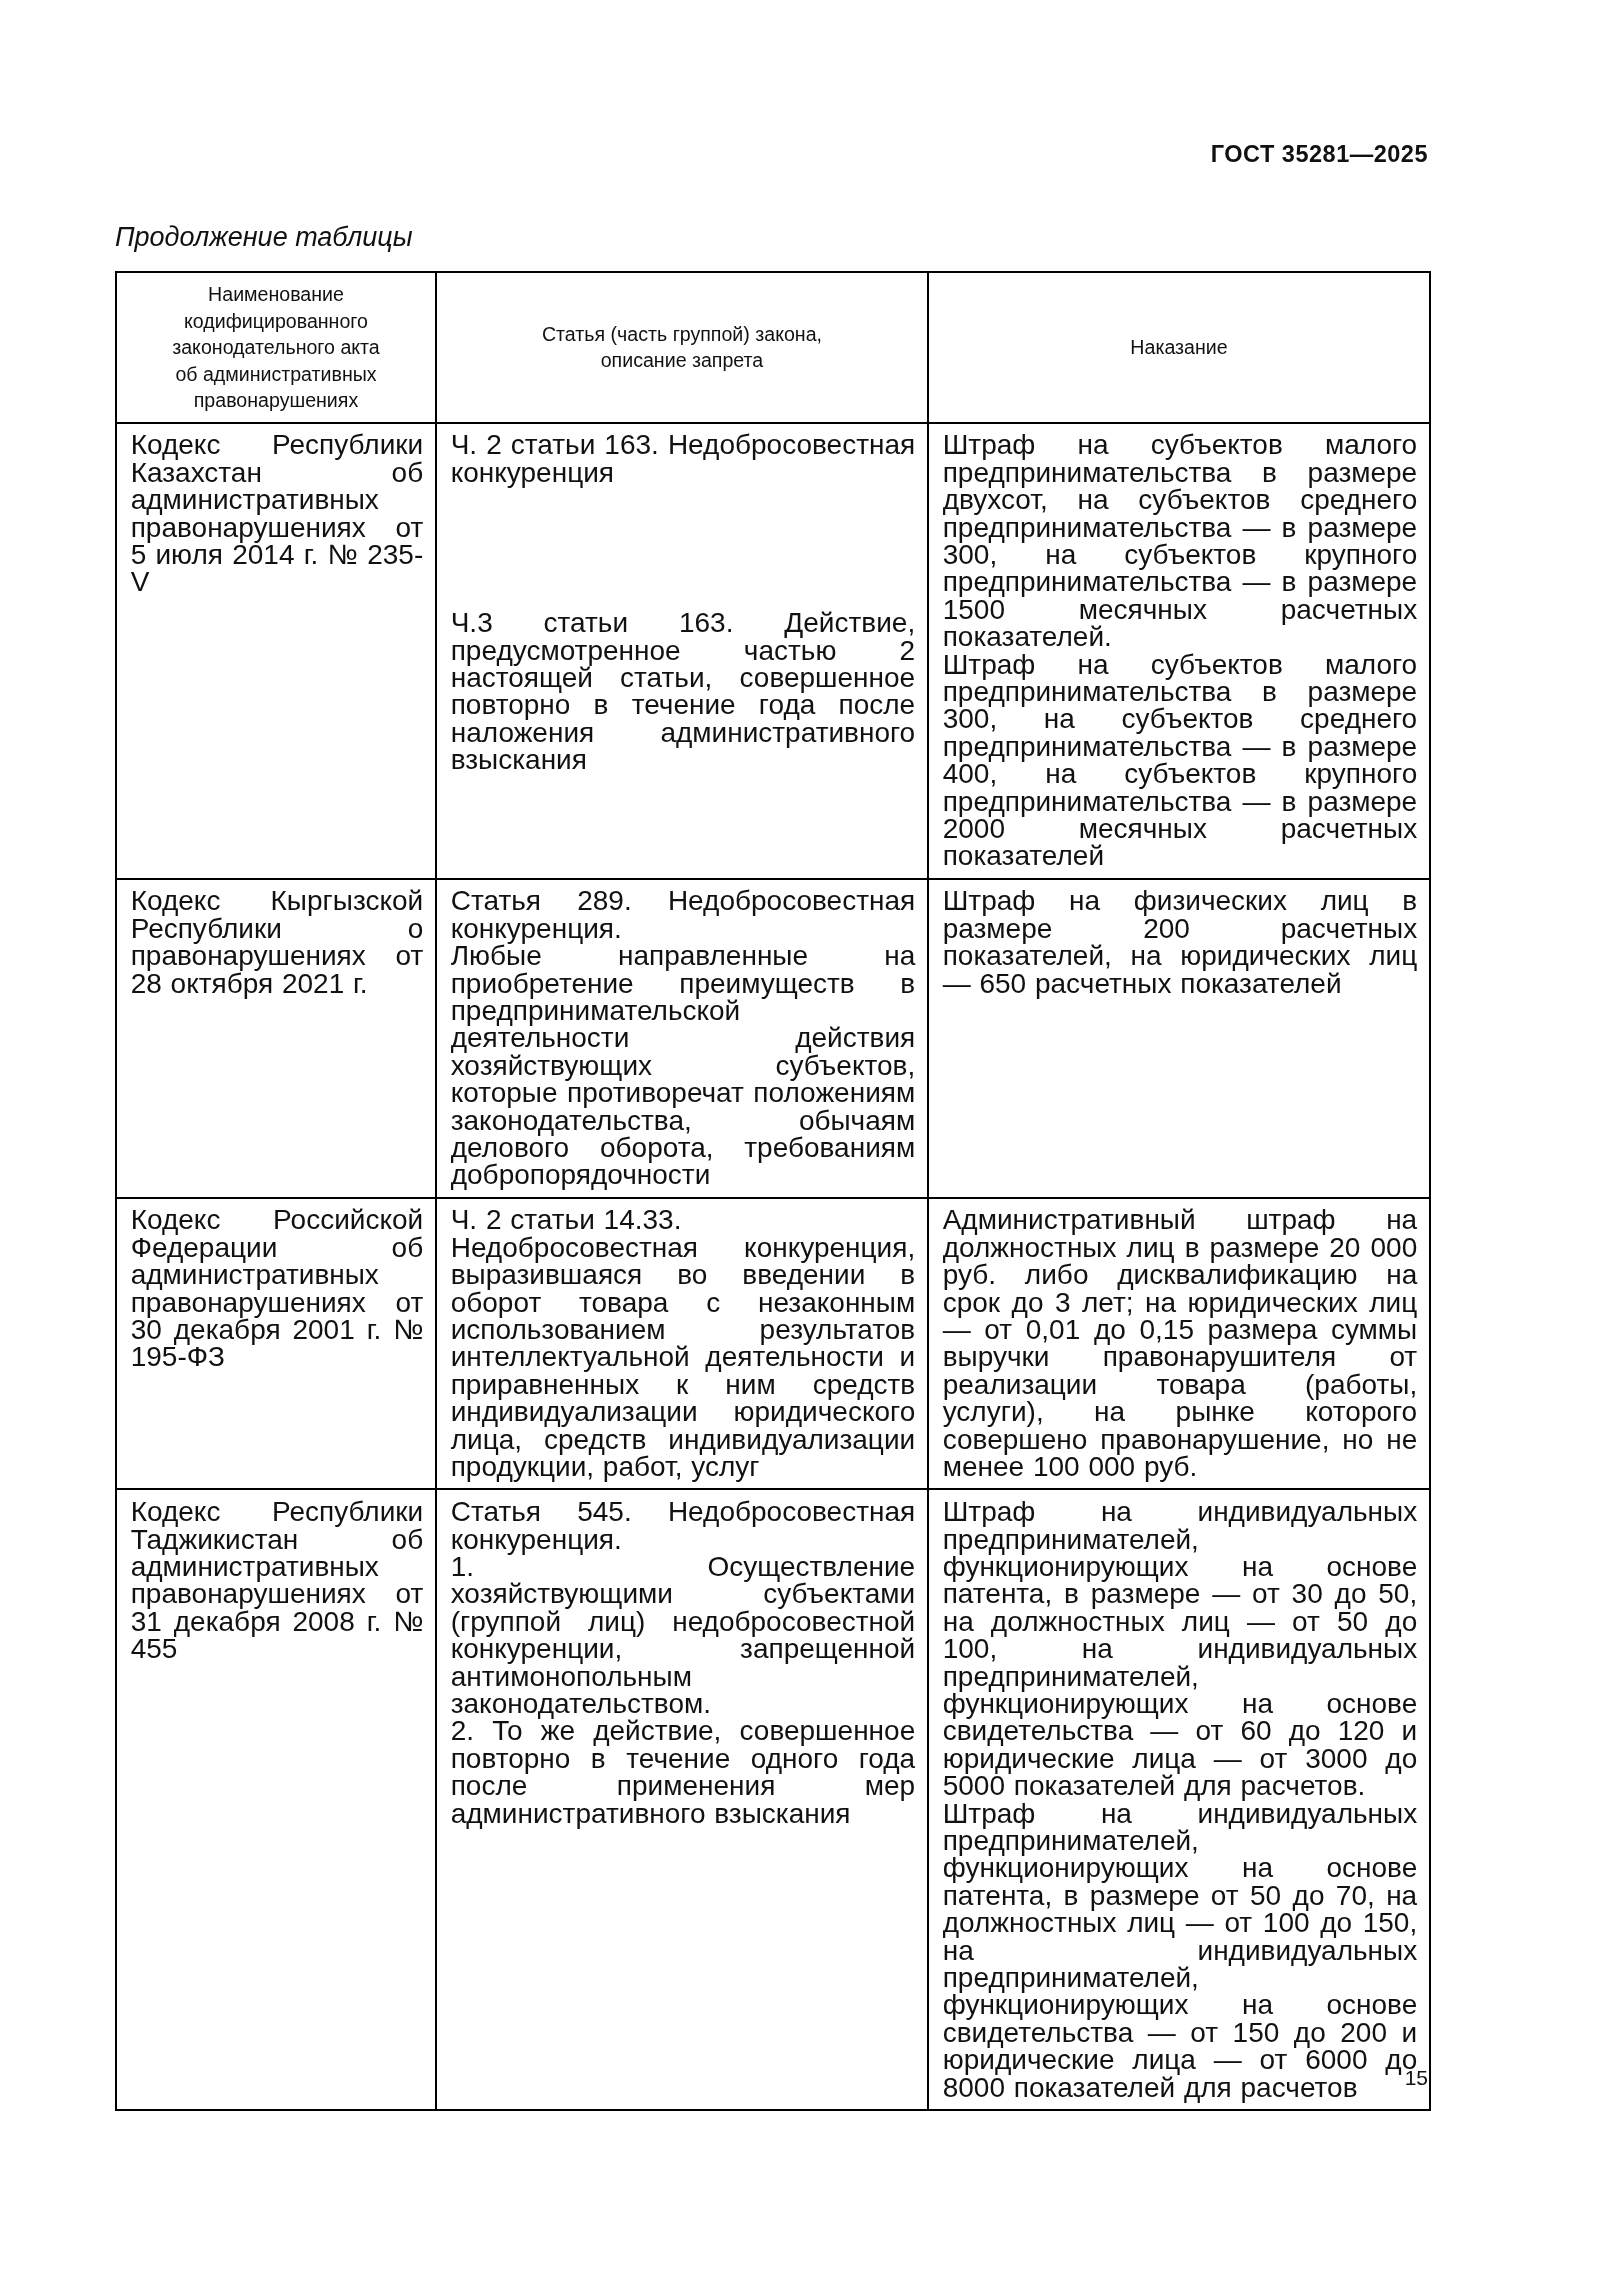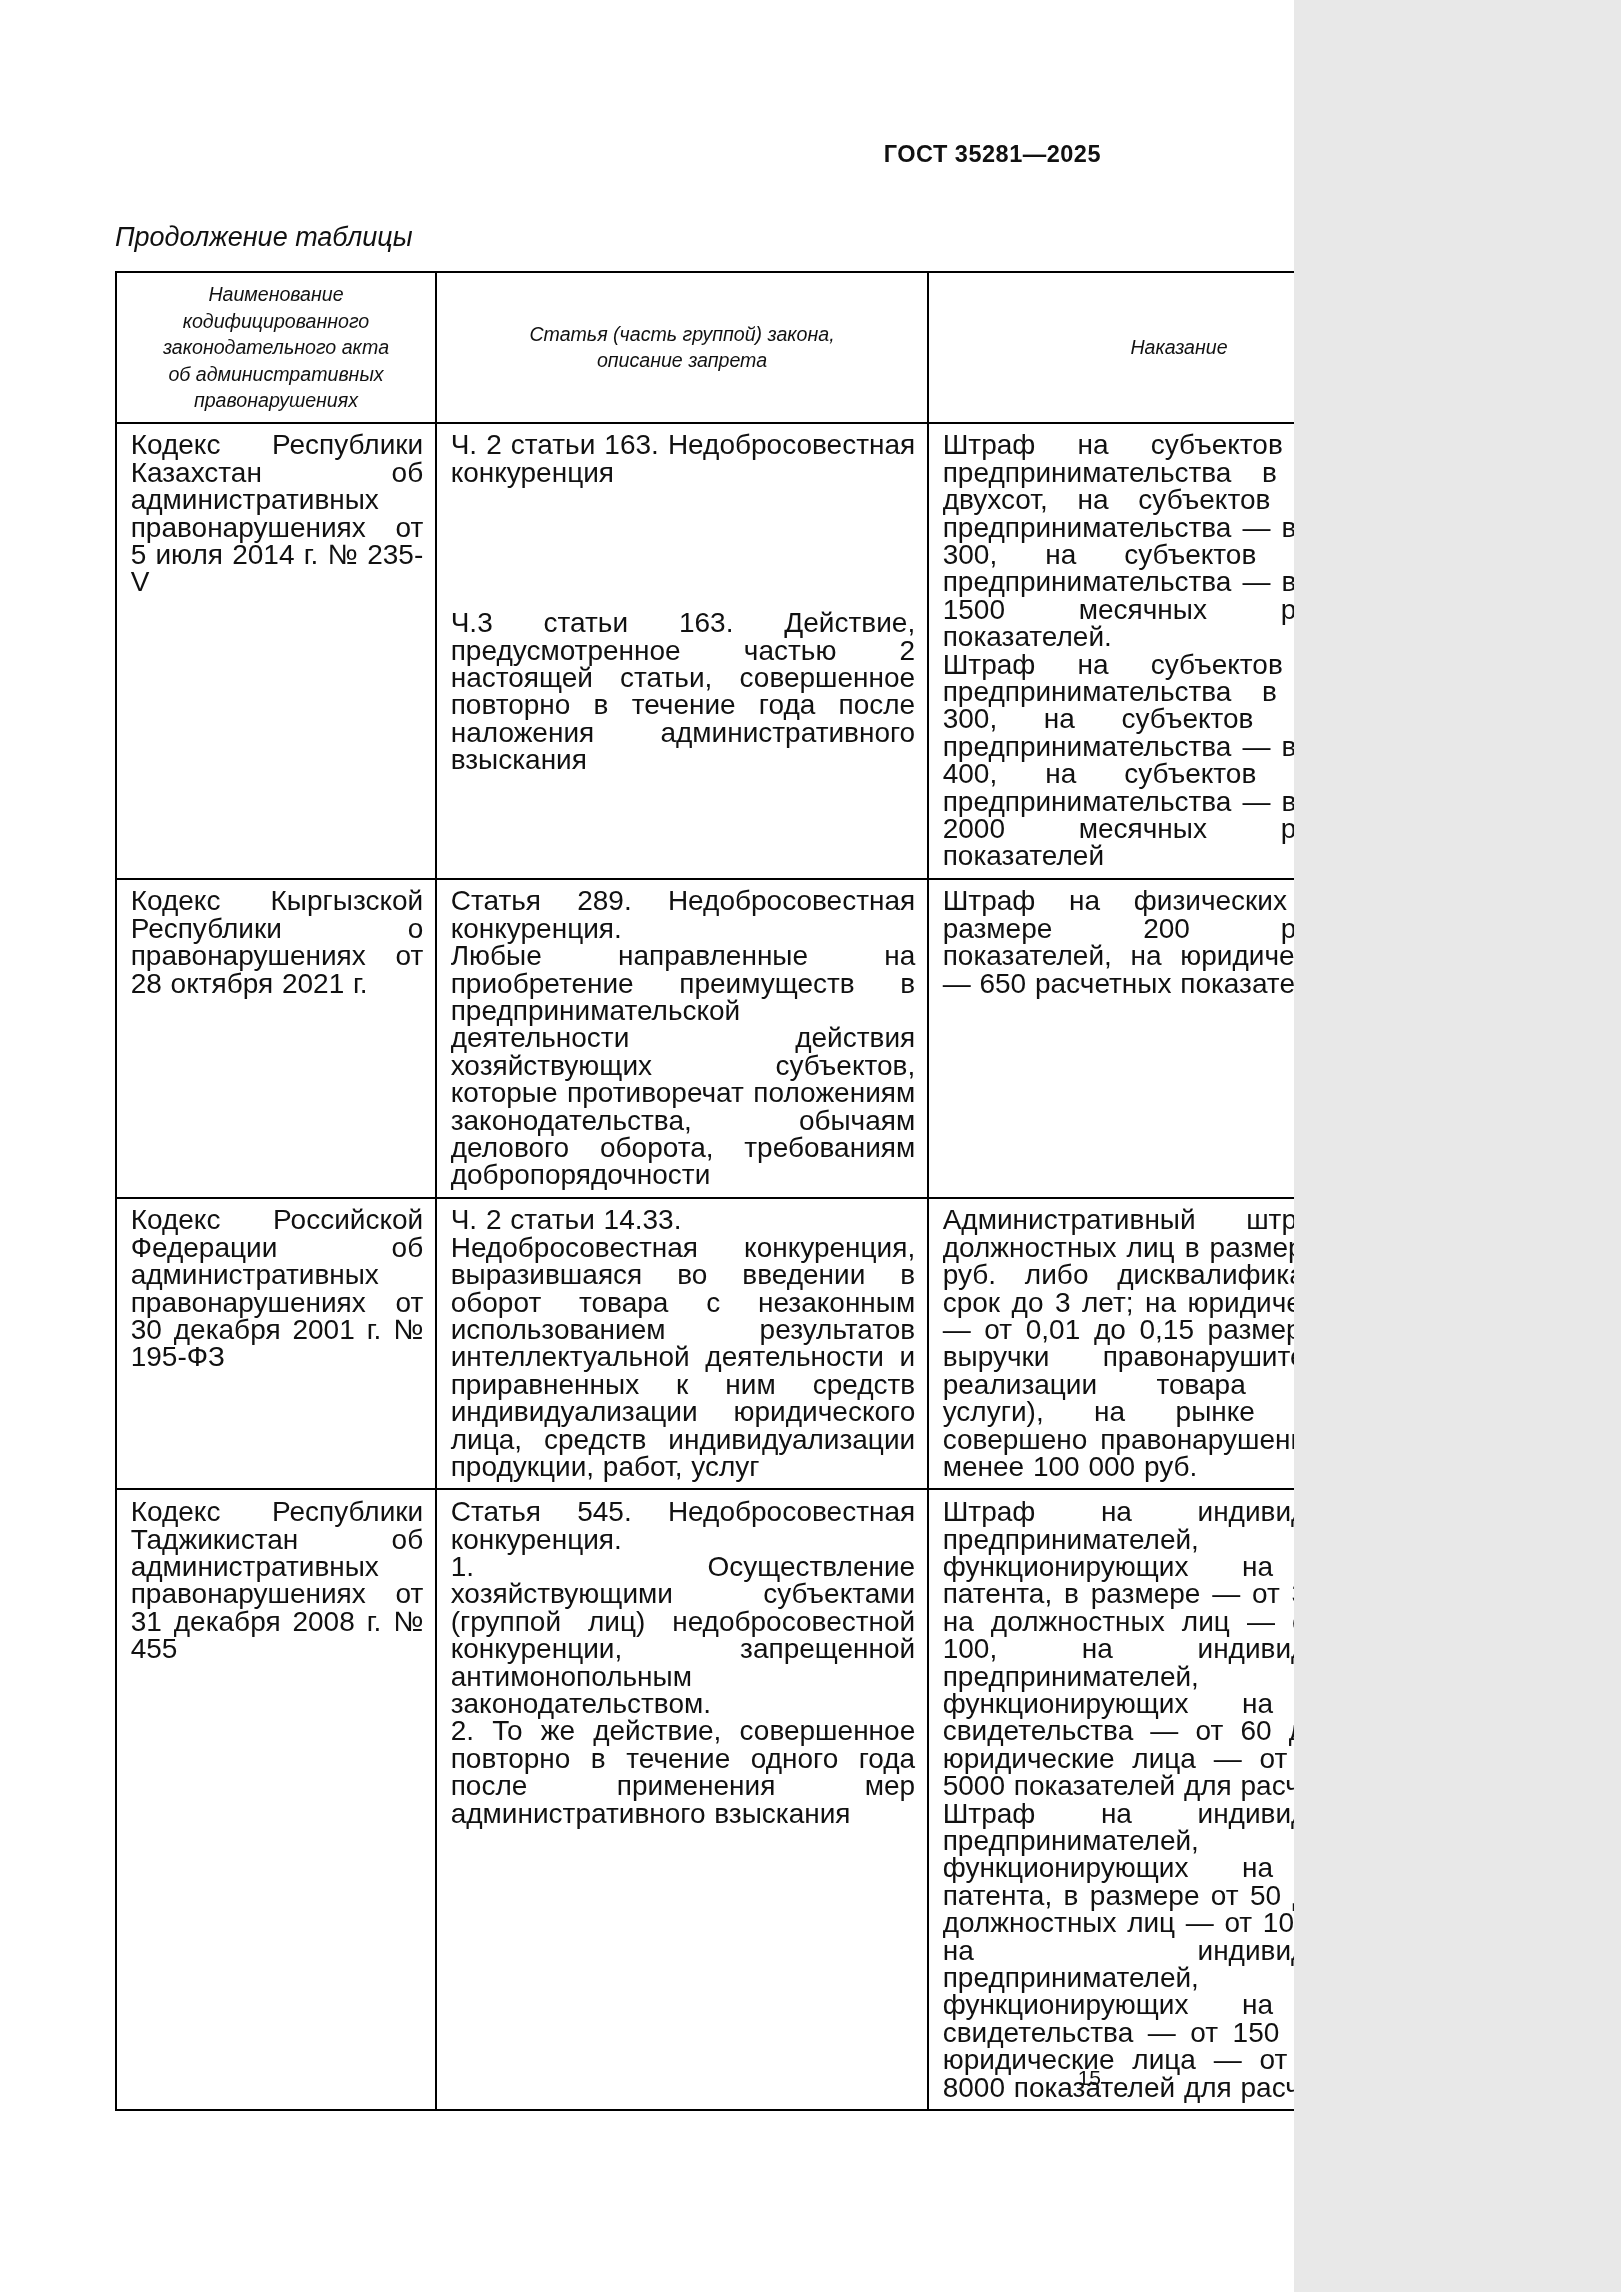--- a/index.html
+++ b/index.html
@@ -2,21 +2,21 @@
 <html lang="ru"><head>
 <meta charset="utf-8">
 <style>
   html, body {
     margin: 0;
     padding: 0;
     background: #e8e8e8;
   }
   .page {
     position: relative;
-    width: 1294px;
+    width: 1621px;
     height: 2293px;
     background: #ffffff;
     font-family: "Liberation Sans", "DejaVu Sans", sans-serif;
     color: #111111;
     overflow: hidden;
   }
   .gost-code {
     position: absolute;
     top: 141px;
     right: 193px;
@@ -53,21 +53,20 @@
   tr.header-row th {
     vertical-align: middle;
     font-weight: normal;
     font-size: 19.6px;
     line-height: 26.5px;
     text-align: center;
   }
   th .hwrap {
     display: block;
     margin: 8px auto;
-    font-style: italic;
   }
   th.h-act .hwrap   { max-width: 230px; }
   th.h-art .hwrap   { max-width: 338px; }
   th.h-pun .hwrap   { max-width: 412px; }
 
   col.c-act { width: 320px; }
   col.c-art { width: 492px; }
   col.c-pun { width: 502px; }
 
   tr.r1 { height: 373px; }

